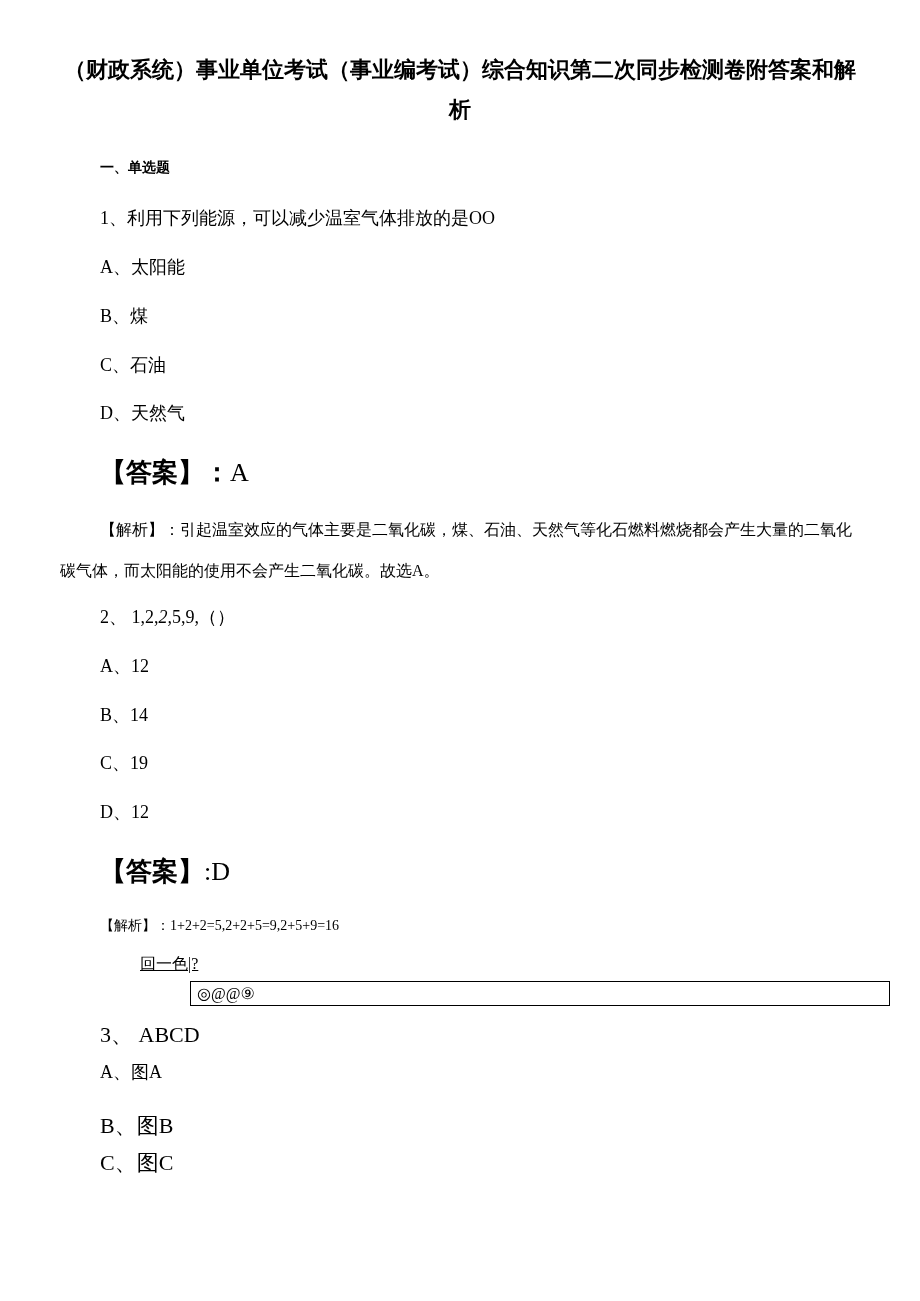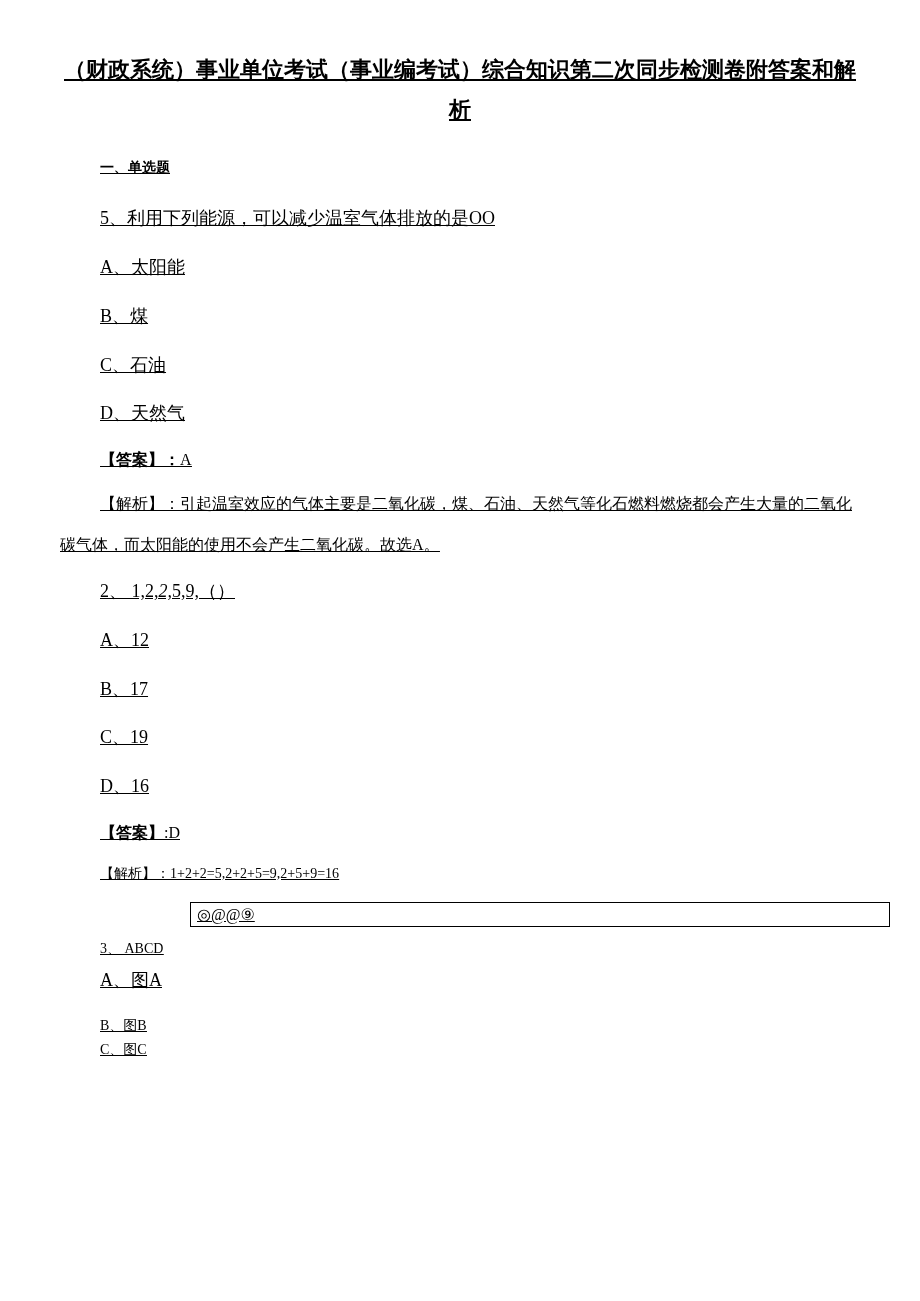--- a/index.html
+++ b/index.html
@@ -1,19 +1,18 @@
 <!DOCTYPE html>
 <html><head>
   <meta charset="utf-8">
   <style>
     * {
       margin: 0;
       padding: 0;
       box-sizing: border-box;
-      text-decoration: underline;
     }
     body {
       width: 920px;
       min-height: 1301px;
       background: #ffffff;
       font-family: "SimSun", "宋体", serif;
       color: #000000;
       padding: 50px 60px 40px 60px;
     }
     .doc-title {
@@ -30,21 +29,21 @@
       margin-left: 40px;
       margin-bottom: 18px;
     }
     .paragraph {
       font-size: 18px;
       line-height: 2.6;
       margin-left: 40px;
       margin-bottom: 2px;
     }
     .answer-line {
-      font-size: 16px;
+      font-size: 26px;
       font-weight: bold;
       margin-left: 40px;
       line-height: 2.6;
       margin-bottom: 2px;
     }
     .answer-label {
       font-weight: bold;
     }
     .answer-value {
       font-weight: normal;
@@ -80,57 +79,58 @@
     }
     .figure-box {
       border: 1px solid #000;
       display: inline-block;
       padding: 2px 6px;
       font-size: 16px;
       width: 700px;
       text-align: left;
     }
     .opt-tight {
-      font-size: 14px;
+      font-size: 22px;
       line-height: 1.7;
       margin-left: 40px;
     }
   </style>
 </head>
 <body>
 
 <div class="doc-title">（财政系统）事业单位考试（事业编考试）综合知识第二次同步检测卷附答案和解析</div>
 
 <div class="section-heading">一、单选题</div>
 
-<div class="paragraph">5、利用下列能源，可以减少温室气体排放的是OO</div>
+<div class="paragraph">1、利用下列能源，可以减少温室气体排放的是OO</div>
 <div class="paragraph">A、太阳能</div>
 <div class="paragraph">B、煤</div>
 <div class="paragraph">C、石油</div>
 <div class="paragraph">D、天然气</div>
 <div class="answer-line">
   <span class="answer-label">【答案】：</span><span class="answer-value">A</span>
 </div>
 <div class="explanation-wrap">
   <span style="margin-left:40px;">【解析】：引起温室效应的气体主要是二氧化碳，煤、石油、天然气等化石燃料燃烧都会产生大量的二氧化碳气体，而太阳能的使用不会产生二氧化碳。故选A。</span>
 </div>
 
 <div class="paragraph">
   <span>2、 1,2,</span><span class="italic-num">2,</span><span>5,9,（）</span>
 </div>
 <div class="paragraph">A、12</div>
-<div class="paragraph">B、17</div>
+<div class="paragraph">B、14</div>
 <div class="paragraph">C、19</div>
-<div class="paragraph">D、16</div>
+<div class="paragraph">D、12</div>
 <div class="answer-line">
   <span class="answer-label">【答案】</span><span class="answer-value">:D</span>
 </div>
 <div class="explanation">【解析】：1+2+2=5,2+2+5=9,2+5+9=16</div>
 
 <div class="figure-row">
+  <div class="figure-caption">回一色|?</div>
   <div class="figure-box-wrapper">
     <div class="figure-box">◎@@⑨</div>
   </div>
 </div>
 <div class="opt-tight">3、 ABCD</div>
 <div class="paragraph" style="line-height:2.2;">A、图A</div>
 <div class="opt-tight" style="margin-top:14px;">B、图B</div>
 <div class="opt-tight">C、图C</div>
 
 </body></html>

